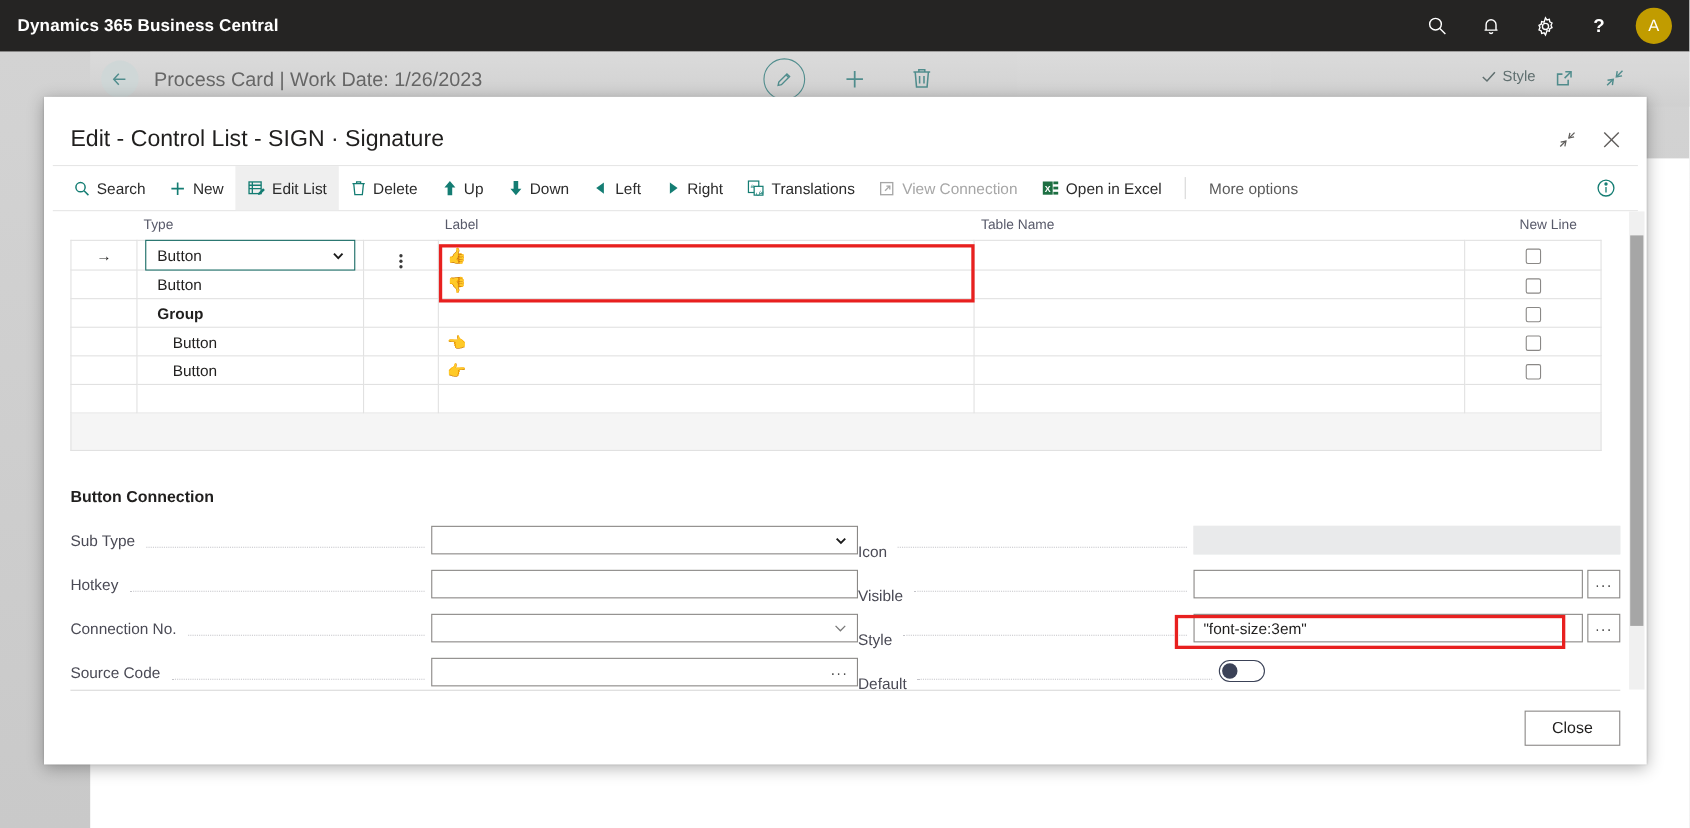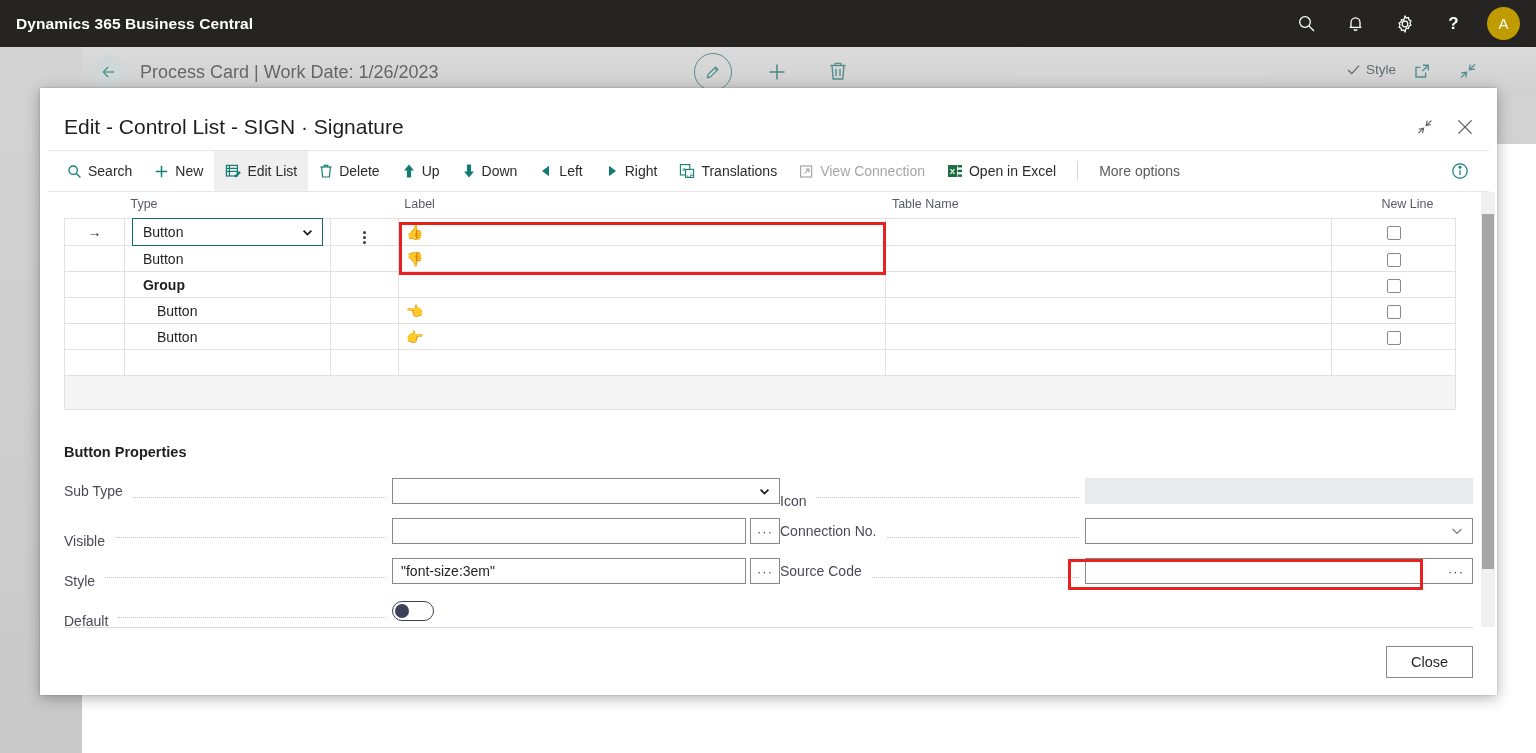--- a/index.html
+++ b/index.html
@@ -733,21 +733,21 @@
               </td>
               <td class="cell-dots" style="background:#ffffff"></td>
               <td class="cell-label"></td>
               <td></td>
               <td class="cell-newline"></td>
             </tr>
           </tbody>
         </table>
         <div id="grid-footer"></div>
 
-        <div id="props-title">Button Properties</div>
+        <div id="props-title">Button Connection</div>
 
         <div id="props-grid">
 
           <div class="field-row">
             <span class="field-label">Sub Type</span>
             <span class="dotfill"></span>
             <span class="field-ctl">
               <span class="inp w388">
                 <span></span>
                 <span class="caret-right">
@@ -762,20 +762,29 @@
           <div class="field-row rightcol">
             <span class="field-label">Icon</span>
             <span class="dotfill"></span>
             <span class="field-ctl">
               <span class="inp readonly w388" style="width:388px">
                 <span></span>
               </span>
             </span>
           </div>
 
+          <div class="field-row">
+            <span class="field-label">Hotkey</span>
+            <span class="dotfill"></span>
+            <span class="field-ctl">
+              <span class="inp w388">
+                <span></span>
+              </span>
+            </span>
+          </div>
 
           <div class="field-row rightcol">
             <span class="field-label">Visible</span>
             <span class="dotfill"></span>
             <span class="field-ctl ctl-wrap">
               <span class="inp w354">
                 <span></span>
               </span>
               <span class="assist">···</span>
             </span>

